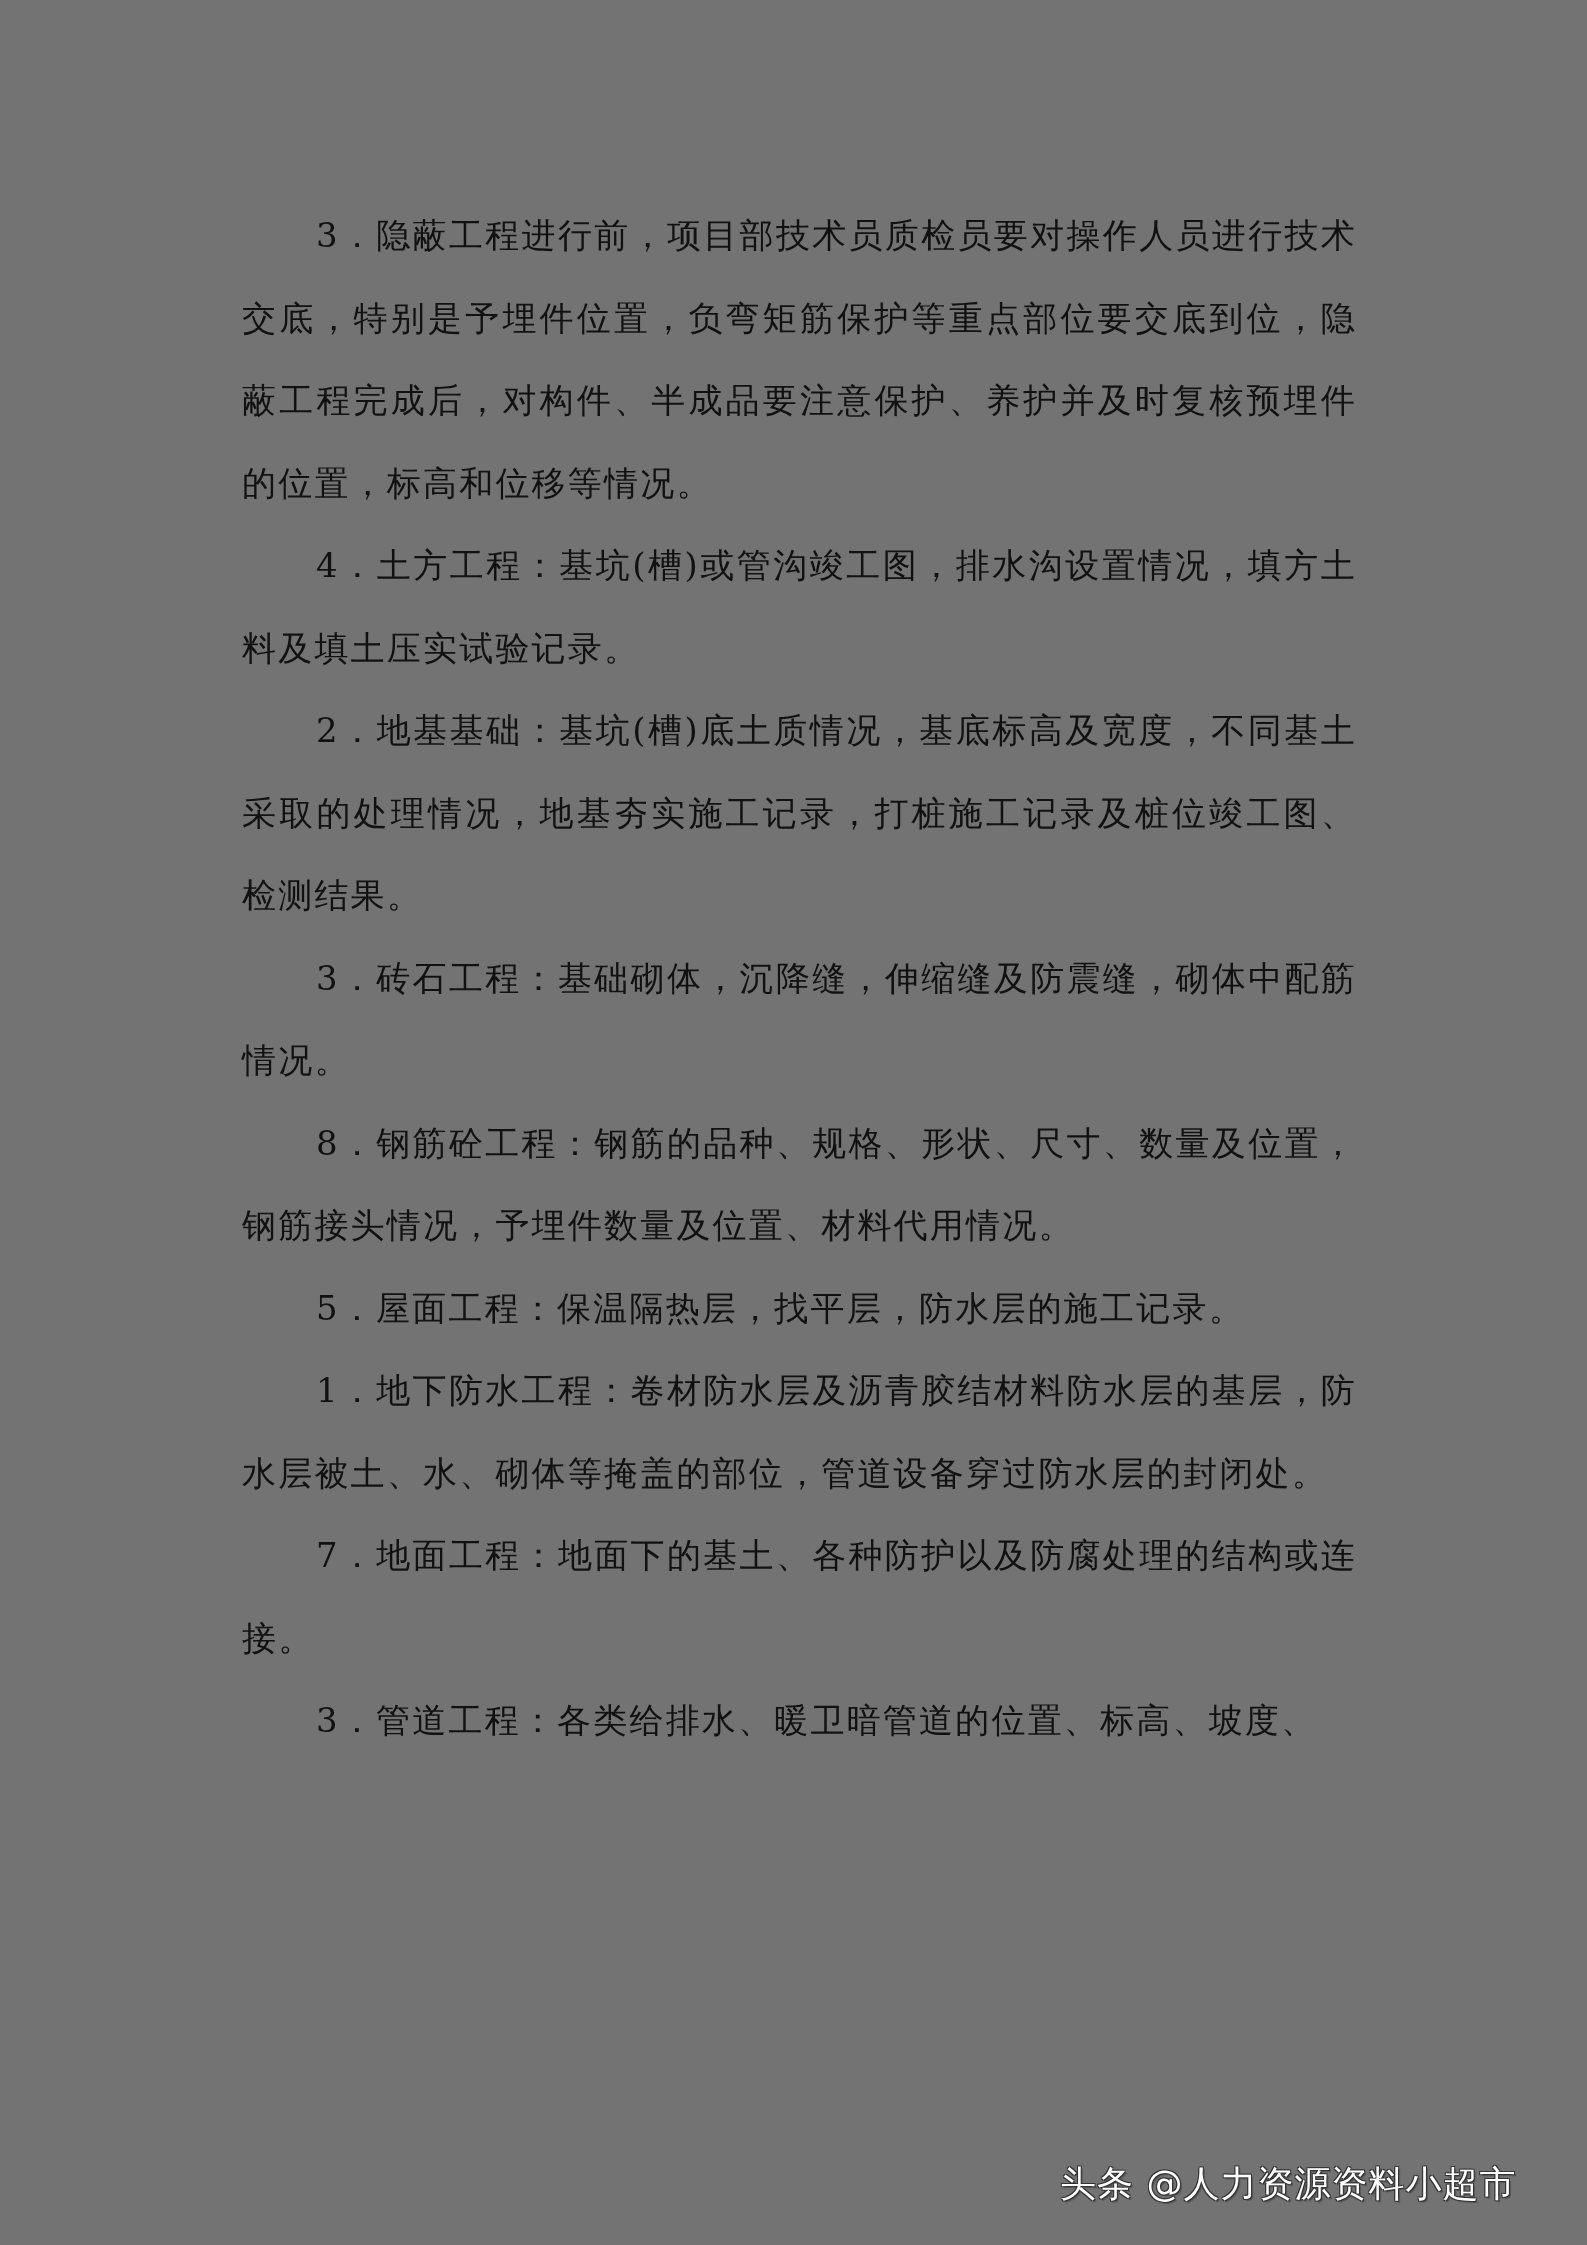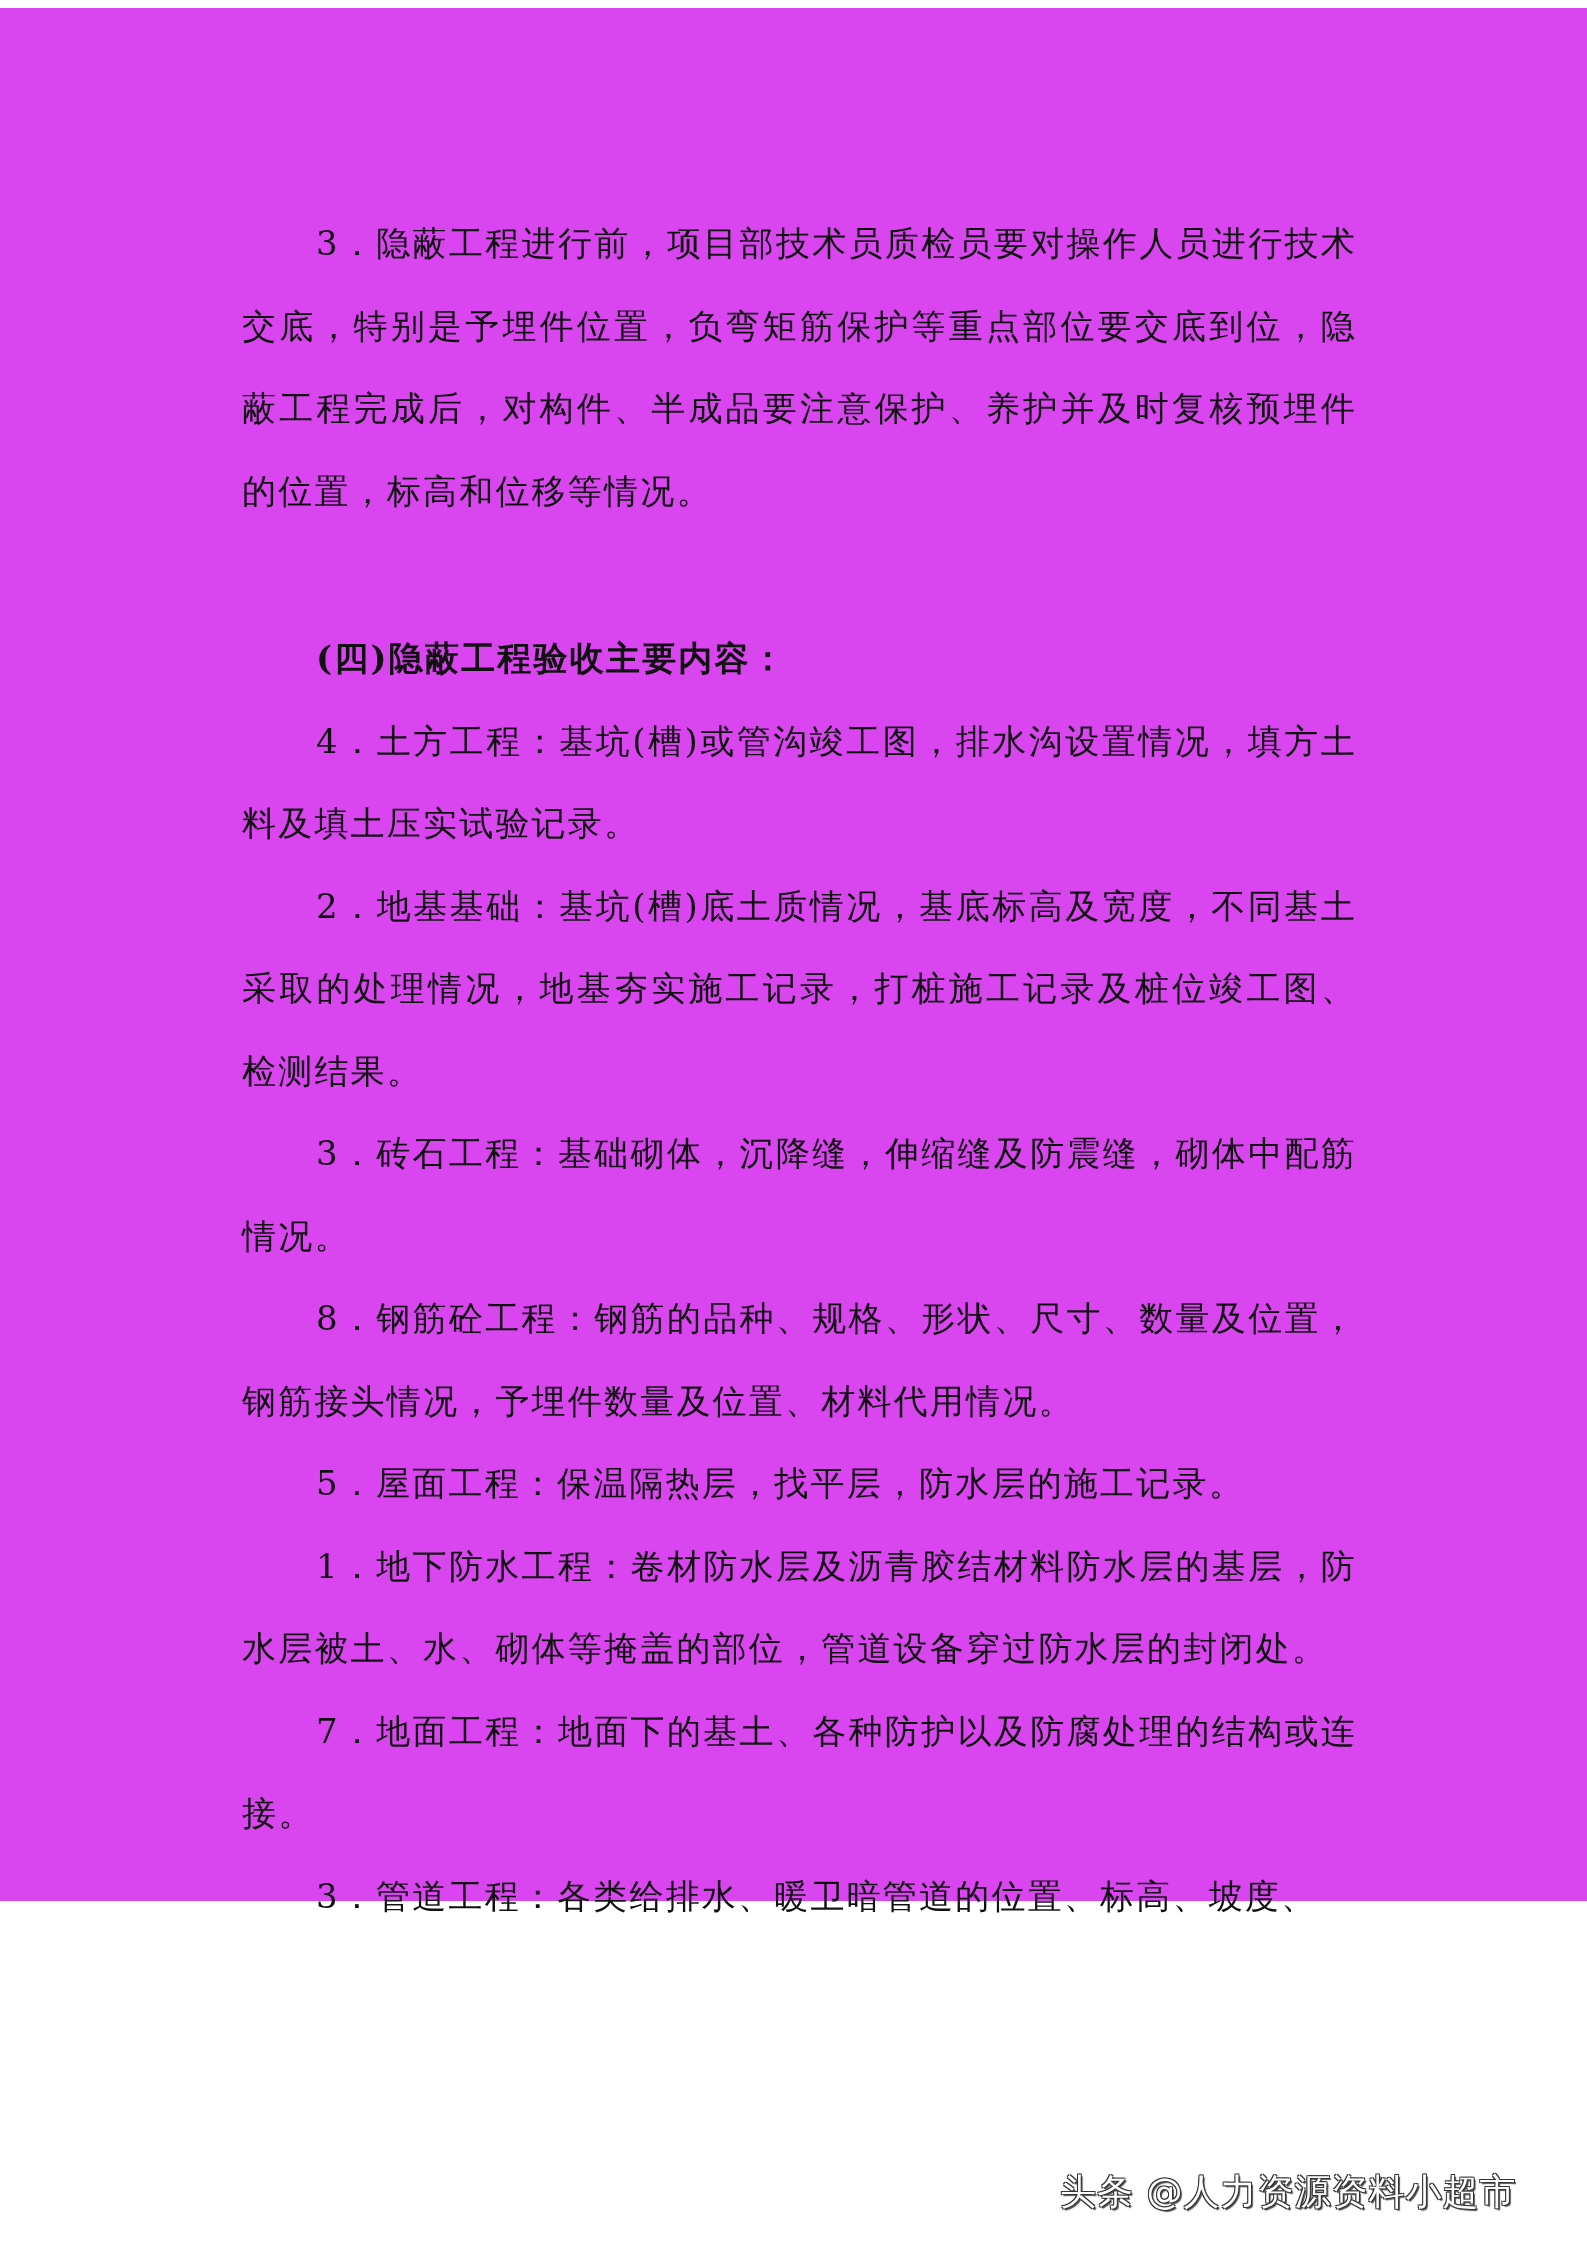--- a/index.html
+++ b/index.html
@@ -10,24 +10,24 @@
     body {
       width: 1587px;
       height: 2245px;
       position: relative;
       overflow: hidden;
       font-family: "DejaVu Serif", "Liberation Serif", serif;
       color: #111111;
     }
     .page {
       position: absolute;
-      left: 0; top: 8px;
+      left: 0; top: 0;
       width: 1587px;
-      height: 1893px;
-      background: #d946ef;
+      height: 2245px;
+      background: #737373;
     }
     .body-text {
       position: absolute;
       left: 242px;
       width: 1115px;
       top: 194px;
     }
     .para {
       font-size: 34px;
       line-height: 82.5px;
@@ -53,21 +53,20 @@
       white-space: nowrap;
       margin-top: 8px;
     }
   </style>
 </head>
 <body>
 
 <div class="page">
   <div class="body-text">
     <p class="para">3．隐蔽工程进行前，项目部技术员质检员要对操作人员进行技术交底，特别是予埋件位置，负弯矩筋保护等重点部位要交底到位，隐蔽工程完成后，对构件、半成品要注意保护、养护并及时复核预埋件的位置，标高和位移等情况。</p>
-    <p class="para heading">(四)隐蔽工程验收主要内容：</p>
     <p class="para">4．土方工程：基坑(槽)或管沟竣工图，排水沟设置情况，填方土料及填土压实试验记录。</p>
     <p class="para">2．地基基础：基坑(槽)底土质情况，基底标高及宽度，不同基土采取的处理情况，地基夯实施工记录，打桩施工记录及桩位竣工图、检测结果。</p>
     <p class="para">3．砖石工程：基础砌体，沉降缝，伸缩缝及防震缝，砌体中配筋情况。</p>
     <p class="para">8．钢筋砼工程：钢筋的品种、规格、形状、尺寸、数量及位置，钢筋接头情况，予埋件数量及位置、材料代用情况。</p>
     <p class="para">5．屋面工程：保温隔热层，找平层，防水层的施工记录。</p>
     <p class="para">1．地下防水工程：卷材防水层及沥青胶结材料防水层的基层，防水层被土、水、砌体等掩盖的部位，管道设备穿过防水层的封闭处。</p>
     <p class="para">7．地面工程：地面下的基土、各种防护以及防腐处理的结构或连接。</p>
     <p class="para">3．管道工程：各类给排水、暖卫暗管道的位置、标高、坡度、</p>
   </div>
 

